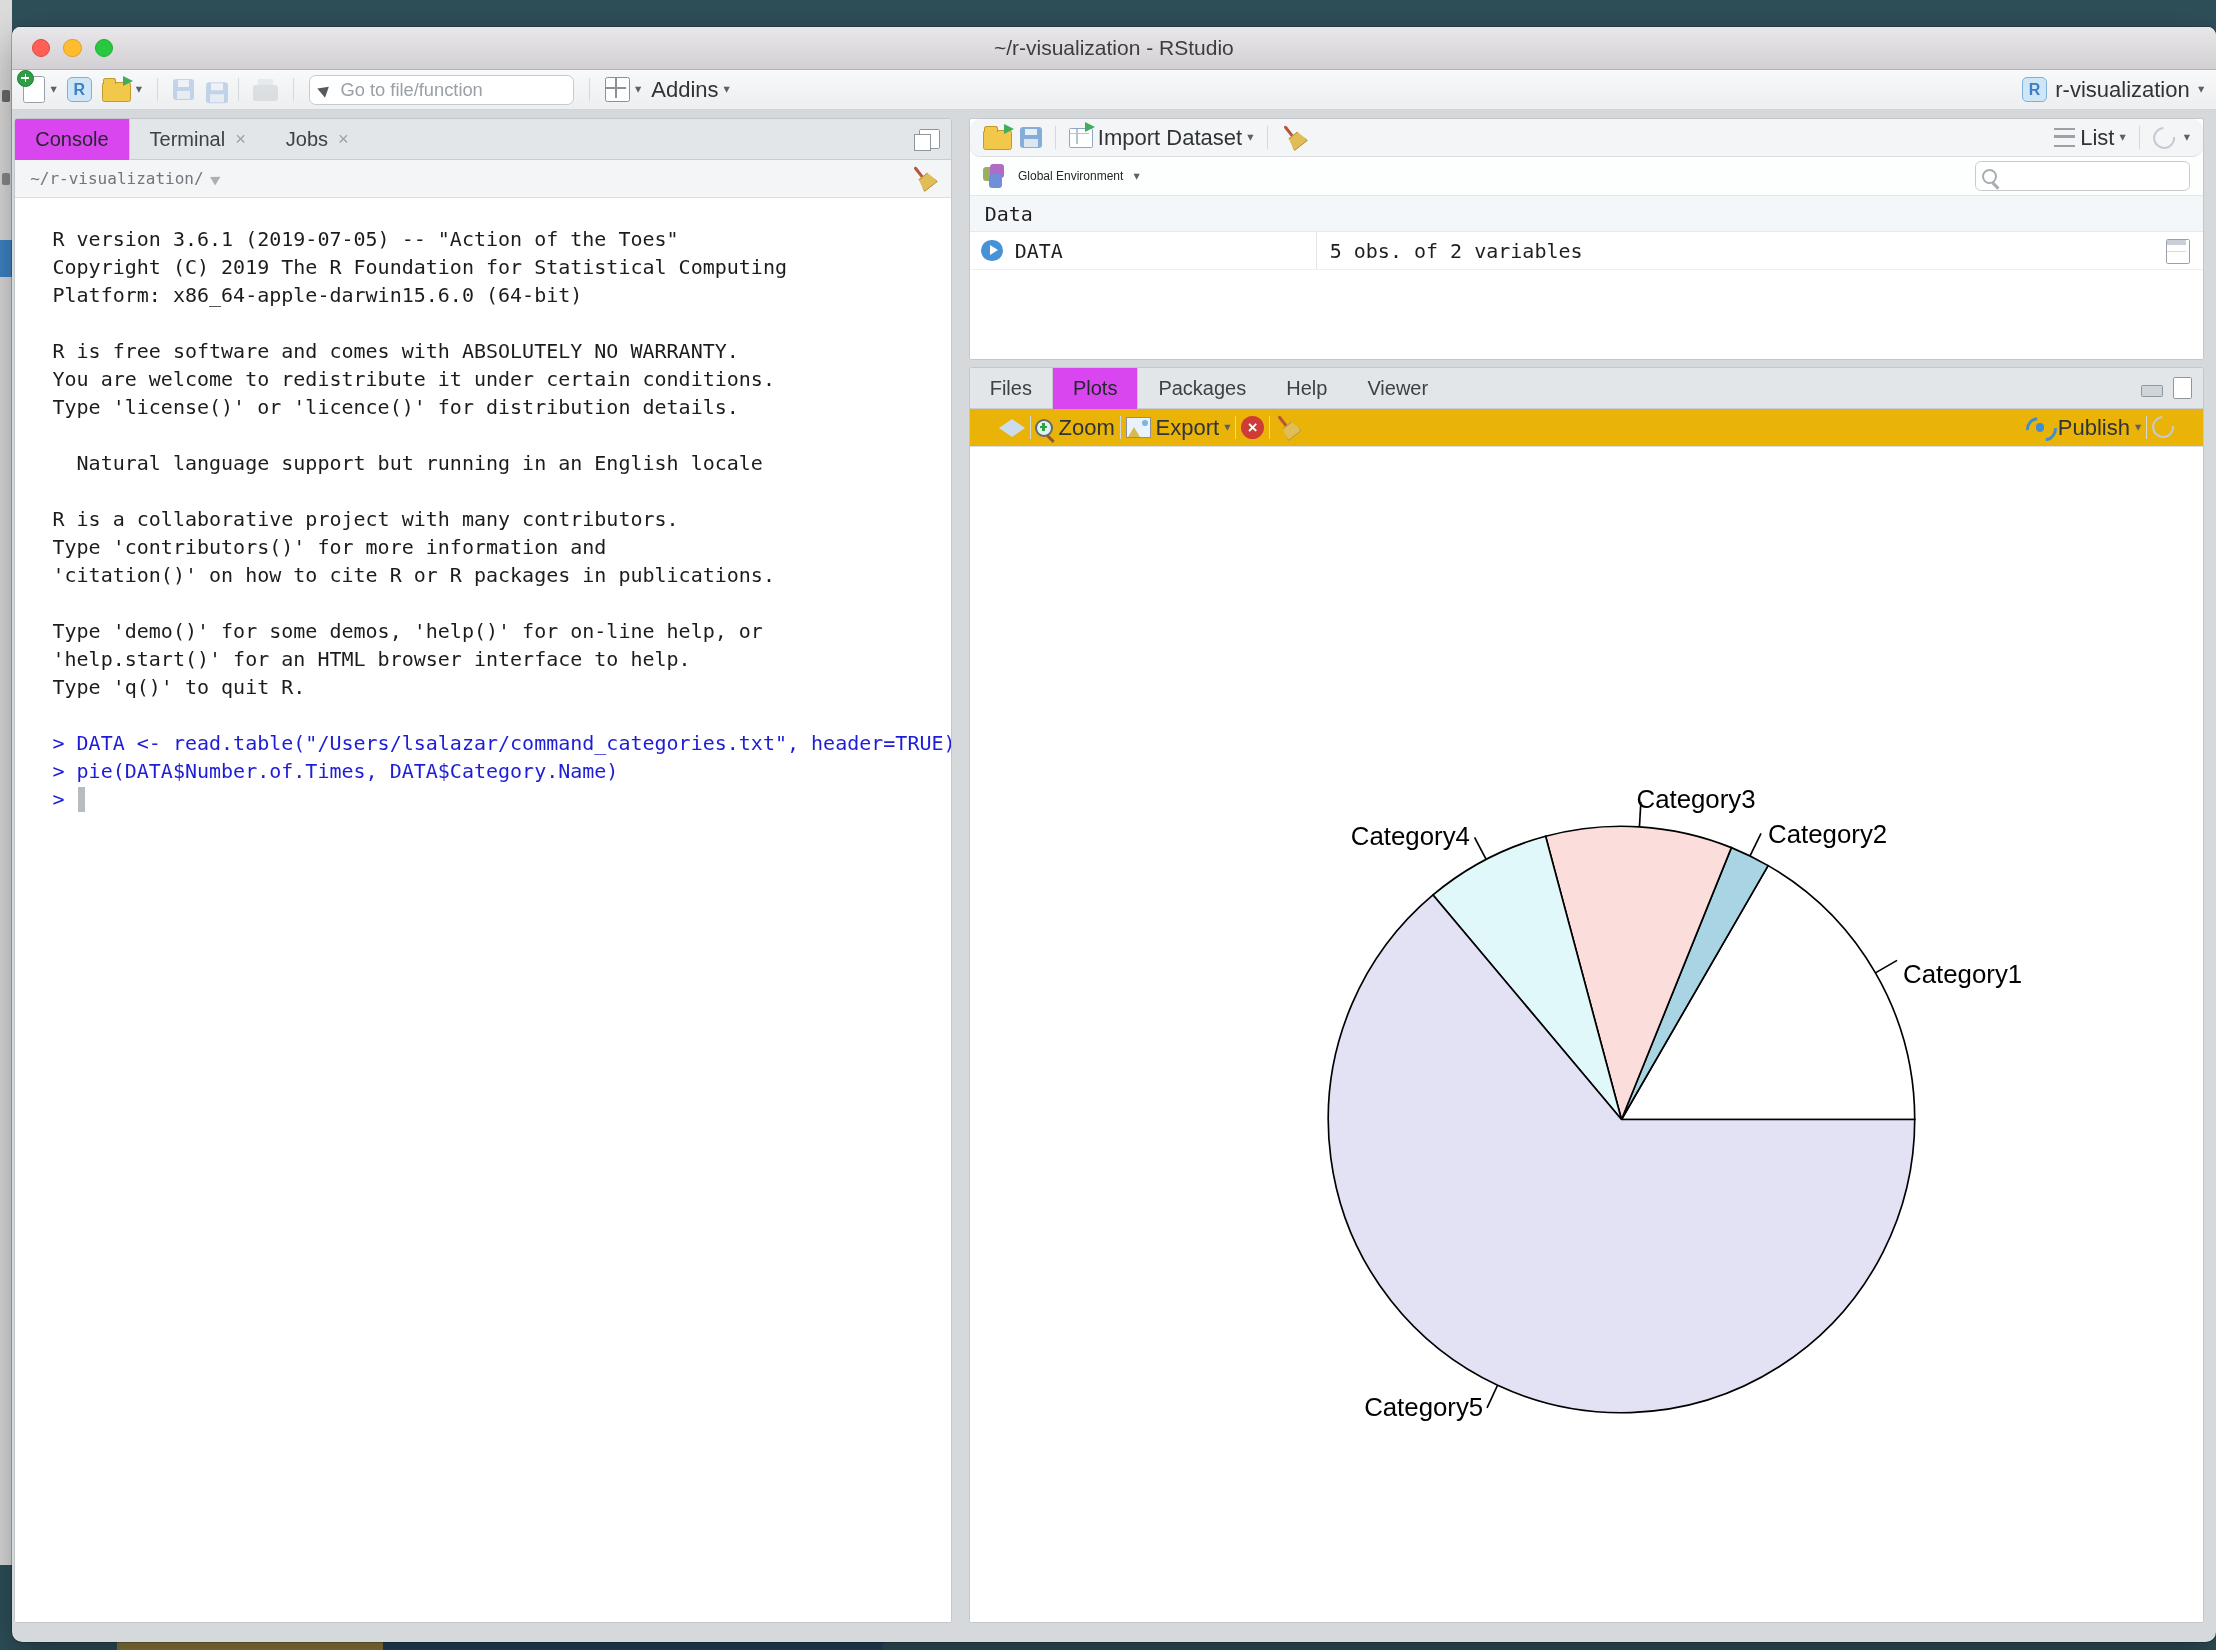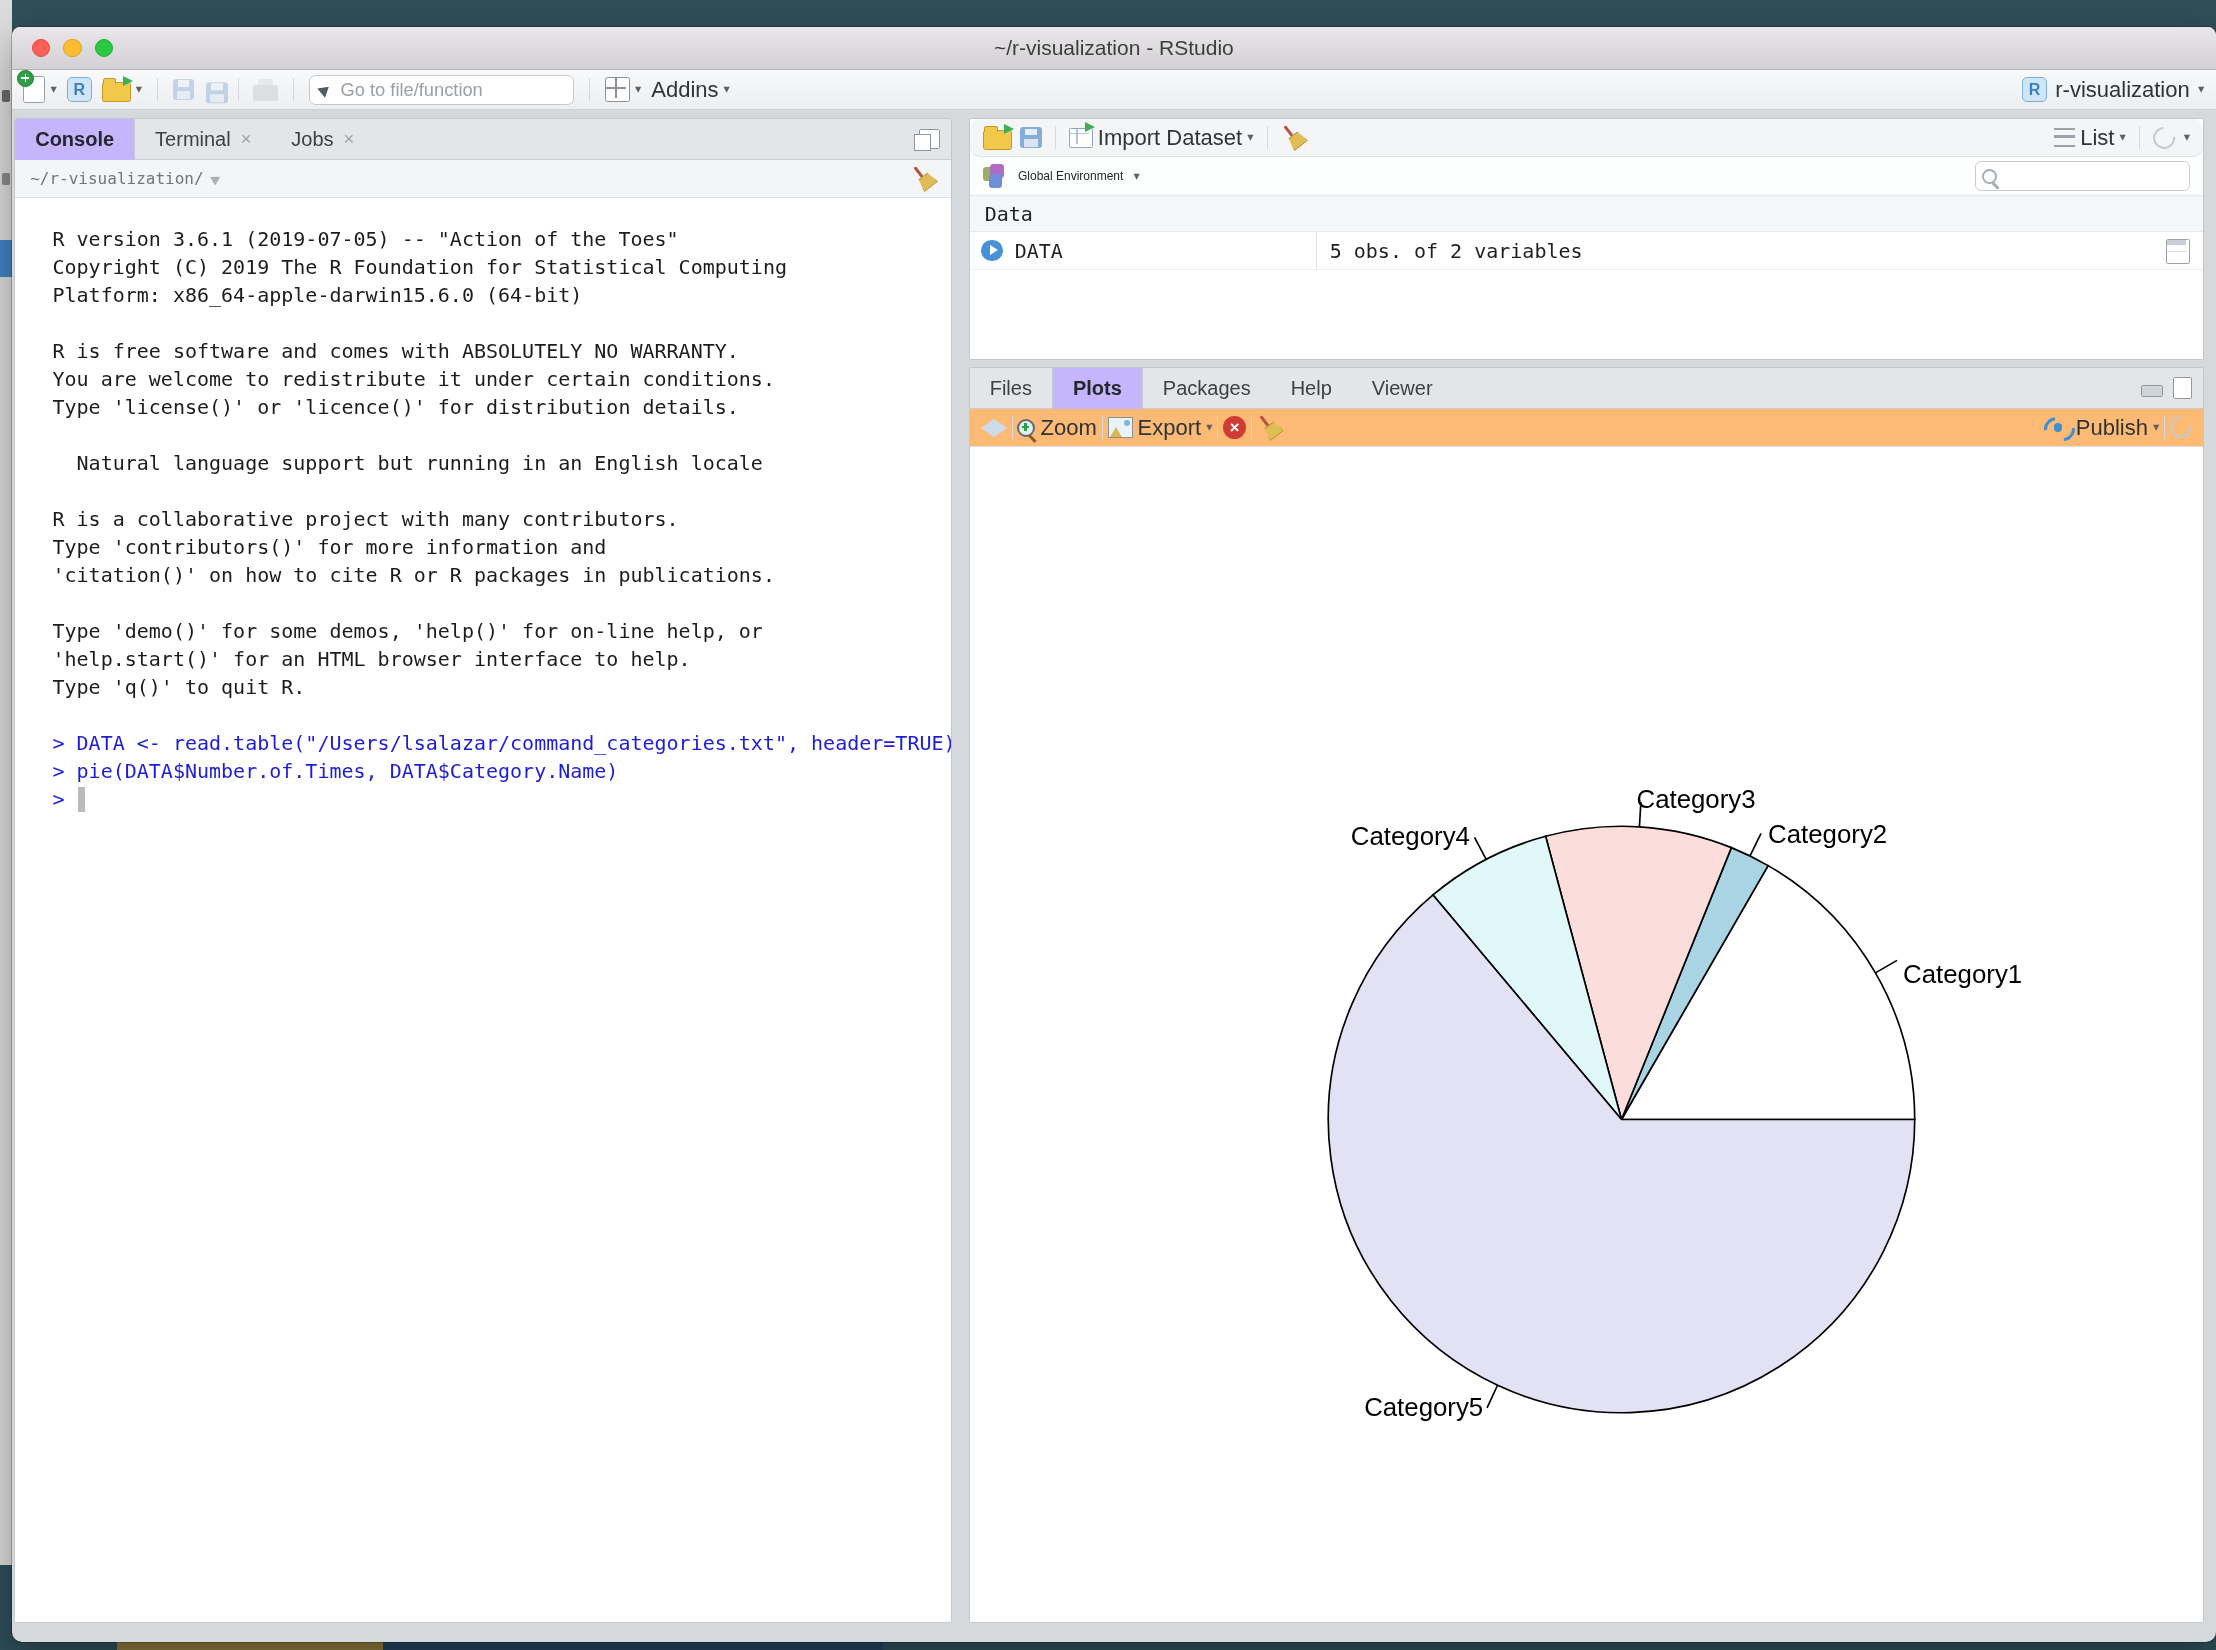--- a/index.html
+++ b/index.html
@@ -70,21 +70,21 @@
 
   
   .workspace{position:absolute;top:82px;left:0;right:0;bottom:10px;}
   .pane{position:absolute;background:#fff;border:0.8px solid #c2c7cb;border-radius:2.5px;overflow:hidden;display:flex;flex-direction:column;}
   .console-pane{left:2.5px;top:9.2px;width:936px;bottom:8.3px;}
   .env-pane{left:957px;right:11.7px;top:9.2px;height:240px;}
   .plots-pane{left:957px;right:11.7px;top:258px;bottom:8.3px;}
 
   .tabstrip{height:40px;background:#e3e6e9;border-bottom:0.8px solid #c9cdd1;display:flex;align-items:stretch;flex:none;}
   .tab{padding:0 20px;display:flex;align-items:center;font-size:20px;color:#3c4146;cursor:default;}
-  .tab.active{background:#c4b5fd;border-left:0.8px solid #c6cbcf;border-right:0.8px solid #c6cbcf;margin-bottom:-0.8px;color:#24282c;font-weight:bold;}
+  .tab.active{background:#d946ef;border-left:0.8px solid #c6cbcf;border-right:0.8px solid #c6cbcf;margin-bottom:-0.8px;color:#24282c;}
   .tab.first{border-left:none;}
   .tab .x{color:#9aa1a7;font-size:18.3px;margin-left:10px;}
   .pane-corner{margin-left:auto;display:flex;align-items:center;gap:10px;padding-right:11.7px;}
   .i-minwin{width:20px;height:10px;border:1.7px solid #8f969c;border-radius:1.7px;background:#cfd4d8;margin-top:6.7px;}
   .i-maxwin{width:16.7px;height:20px;border:1.7px solid #8f969c;border-radius:1.7px;background:#fff;}
   .i-maxpane{width:18.3px;height:18.3px;border:1.7px solid #8f969c;border-radius:1.7px;background:#fff;}
   .i-maxpane:before{content:"";position:absolute;left:-5.8px;top:4.2px;width:15px;height:15px;border:1.7px solid #8f969c;background:#fff;}
 
   .subbar{height:37px;background:#f3f5f7;border-bottom:0.8px solid #dbdfe2;display:flex;align-items:center;padding:0 15px;flex:none;gap:8.3px;}
   .wd-text{font:16px "DejaVu Sans Mono",monospace;color:#70767c;}
@@ -127,21 +127,21 @@
   .i-play:before{content:"";position:absolute;left:8.3px;top:5px;width:0;height:0;border-left:8.3px solid #fff;border-top:5.8px solid transparent;border-bottom:5.8px solid transparent;}
   .obj-name{position:absolute;left:45px;}
   .col-div{position:absolute;left:346px;top:0;width:0.8px;height:37px;background:#e2e5e8;}
   .obj-val{position:absolute;left:360px;}
   .i-sheet{position:absolute;right:13.3px;top:6.7px;width:21.6px;height:23px;background:#fff;border:1.7px solid #9aa1a8;border-radius:1.7px;}
   .i-sheet:before{content:"";position:absolute;left:0;top:0;width:18.3px;height:5px;background:#c9cfd5;}
   .i-sheet:after{content:"";position:absolute;left:0;top:10.8px;width:18.3px;height:1.7px;background:#d6dbe0;}
   .env-rest{flex:1;background:#fff;}
 
   
-  .plots-toolbar{height:37px;background:#fdba74;border-bottom:0.8px solid #dbdfe2;display:flex;align-items:center;padding:0 11px;flex:none;gap:0;}
+  .plots-toolbar{height:37px;background:#eab308;border-bottom:0.8px solid #dbdfe2;display:flex;align-items:center;padding:0 29px;flex:none;gap:0;}
   .i-navarrow{width:0;height:0;border-top:9.2px solid transparent;border-bottom:9.2px solid transparent;}
   .i-back{border-right:13.3px solid #ccdcea;}
   .i-fwd{border-left:13.3px solid #ccdcea;}
   .i-zoomglass{width:14px;height:14px;border:2.5px solid #5f6a72;border-radius:50%;background:#dff0ef;}
   .i-zoomglass .plus{position:absolute;left:2.5px;top:2.5px;width:7.5px;height:7.5px;}
   .i-zoomglass .plus:before{content:"";position:absolute;left:0;top:2.5px;width:7.5px;height:2.5px;background:#2f9e44;}
   .i-zoomglass .plus:after{content:"";position:absolute;left:2.5px;top:0;width:2.5px;height:7.5px;background:#2f9e44;}
   .i-zoomglass .stem{position:absolute;left:11.7px;top:13.3px;width:3.3px;height:9.2px;background:#8b5a33;transform:rotate(-45deg);}
   .i-pic{width:23px;height:18.3px;background:#eaf3fb;border:1.7px solid #8a9096;}
   .i-pic:before{content:"";position:absolute;left:1.7px;bottom:0;width:0;height:0;border-left:6.7px solid transparent;border-right:6.7px solid transparent;border-bottom:10px solid #d8b94e;}

